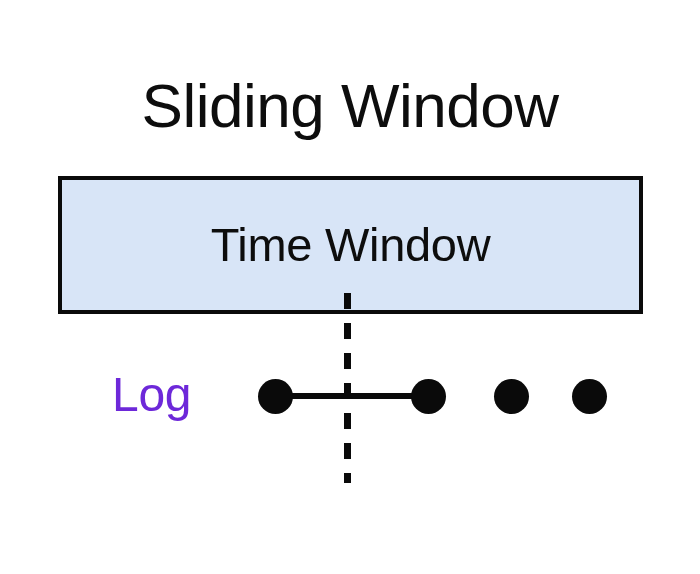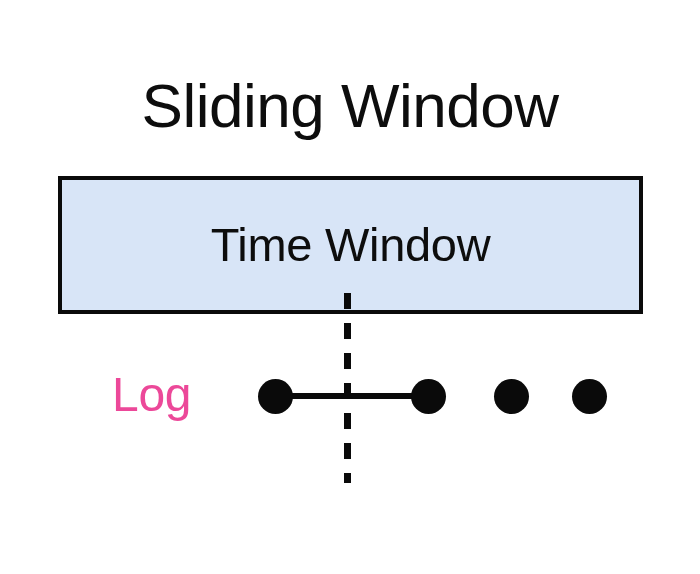--- a/index.html
+++ b/index.html
@@ -83,21 +83,21 @@
   .log-label {
     position: absolute;
     left: 112px;
     top: 366px;
     width: 140px;
     text-align: left;
     font-family: "Liberation Sans", sans-serif;
     font-size: 48px;
     font-weight: 400;
     line-height: 58px;
-    color: #ec4899;
+    color: #6d28d9;
     letter-spacing: -0.3px;
     white-space: nowrap;
   }
 
   .log-axis {
     position: absolute;
     left: 0;
     top: 0;
     width: 700px;
     height: 574px;

